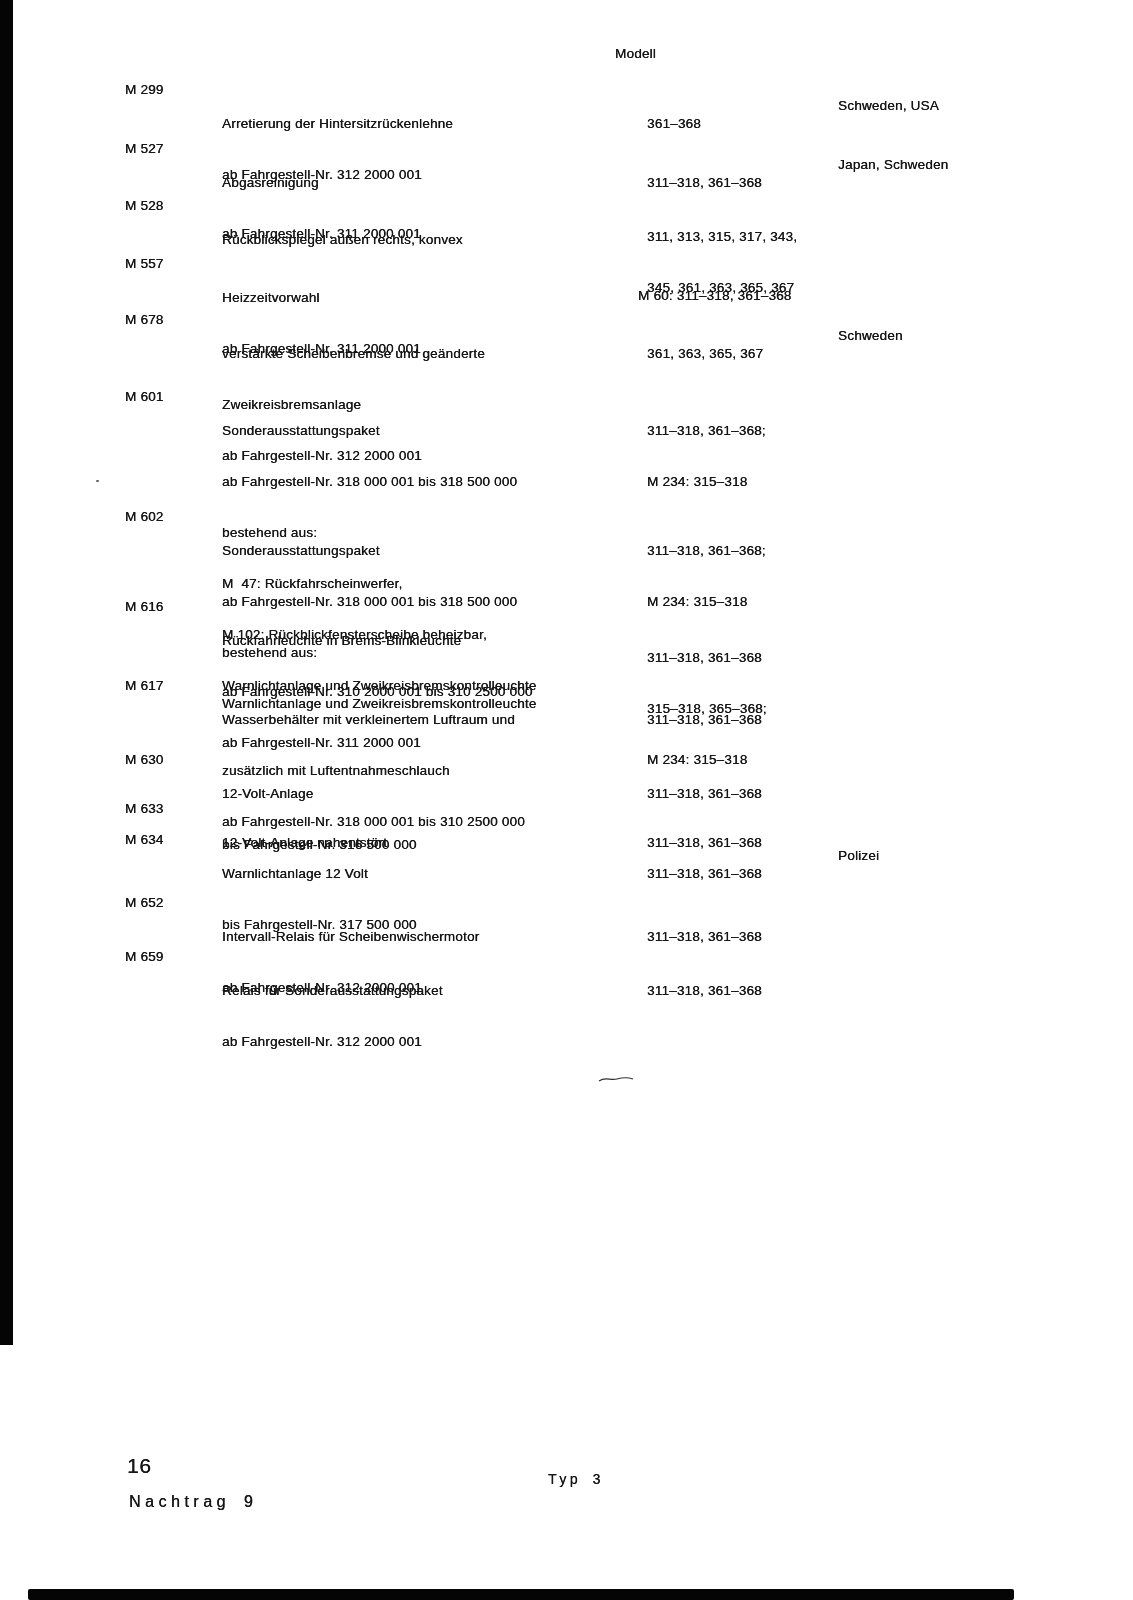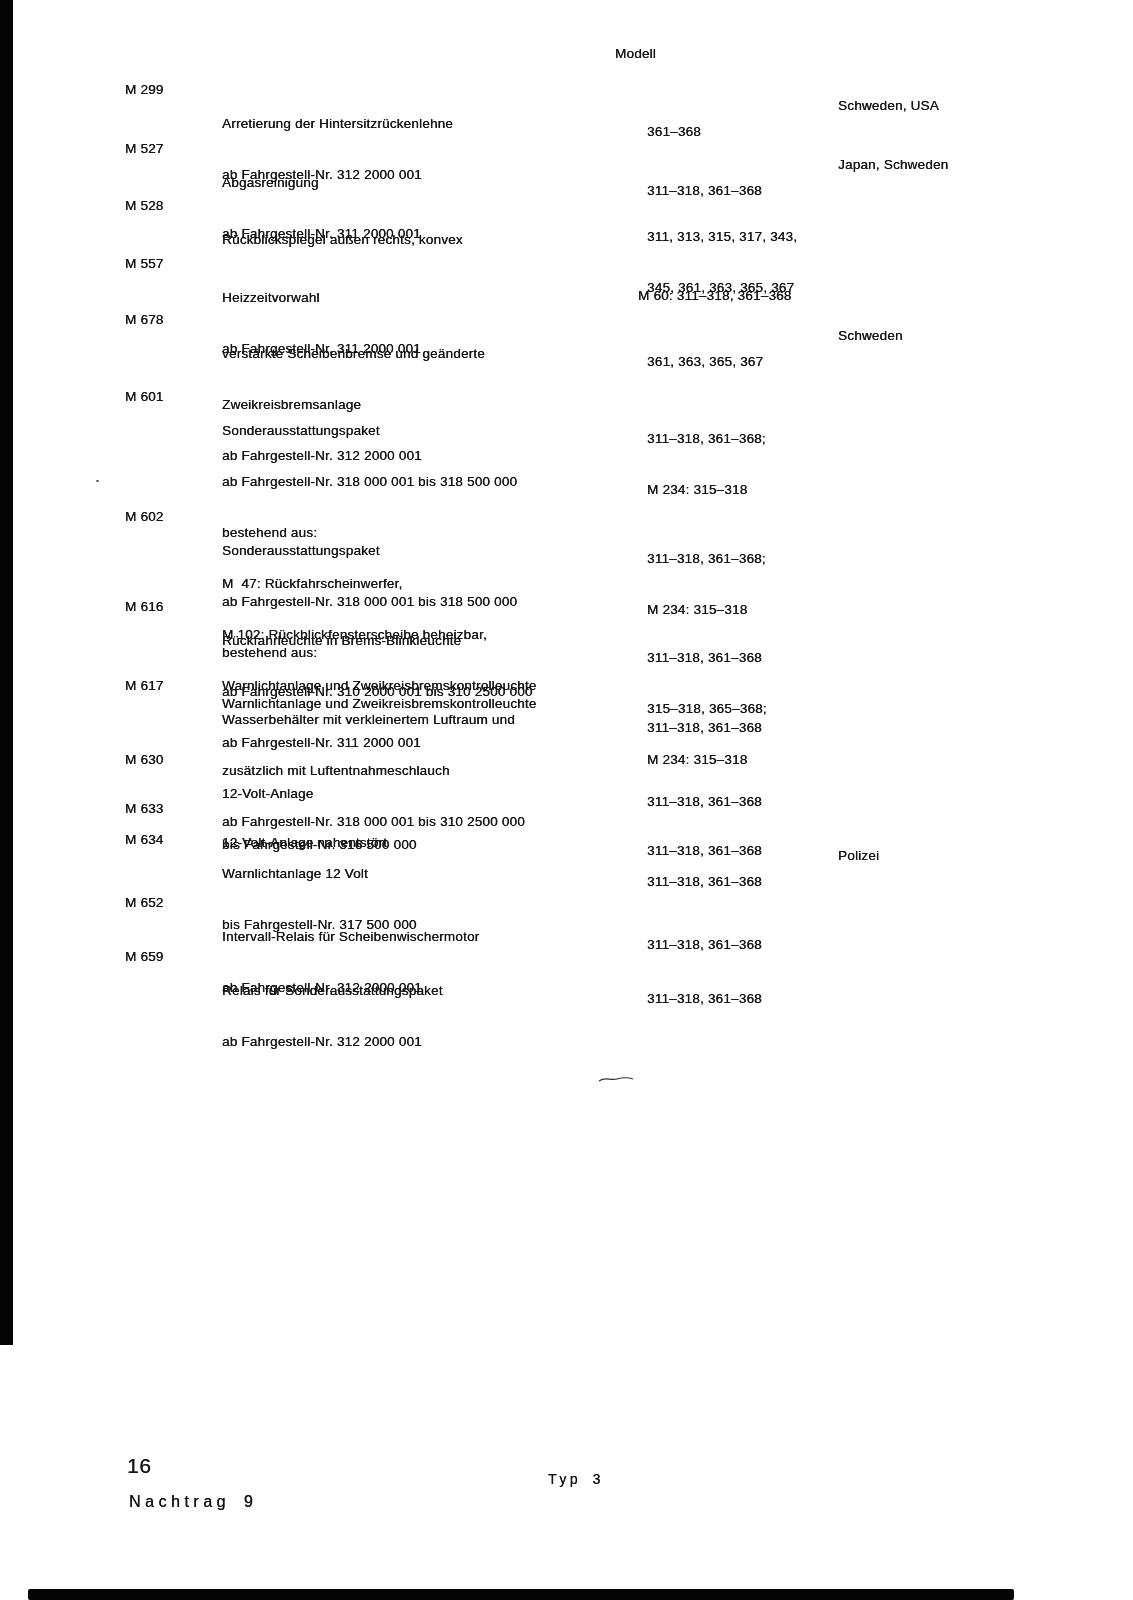--- a/index.html
+++ b/index.html
@@ -16,21 +16,21 @@
     position:absolute;
     font-size:13.5px;
     line-height:17px;
     letter-spacing:0.2px;
     text-shadow:0.3px 0 0 currentColor;
     white-space:pre-wrap;
   }
   .row{position:absolute;left:0;top:0;width:1133px;height:0;}
   .code{position:absolute;left:125px;top:0;}
   .desc{position:absolute;left:190px;top:0;width:400px;}
-  .modell{position:absolute;left:615px;top:8px;width:215px;}
+  .modell{position:absolute;left:615px;top:0;width:215px;}
   .note{position:absolute;left:838px;top:16px;width:200px;}
   .hdr{left:615px;top:45px;}
   .line{white-space:pre-wrap;margin-left:32px;}
   .footer-num{
     position:absolute;left:127px;top:1454px;
     font-size:21px;letter-spacing:0.5px;
     text-shadow:0.3px 0 0 currentColor;
   }
   .footer-nachtrag{
     position:absolute;left:129px;top:1493px;

